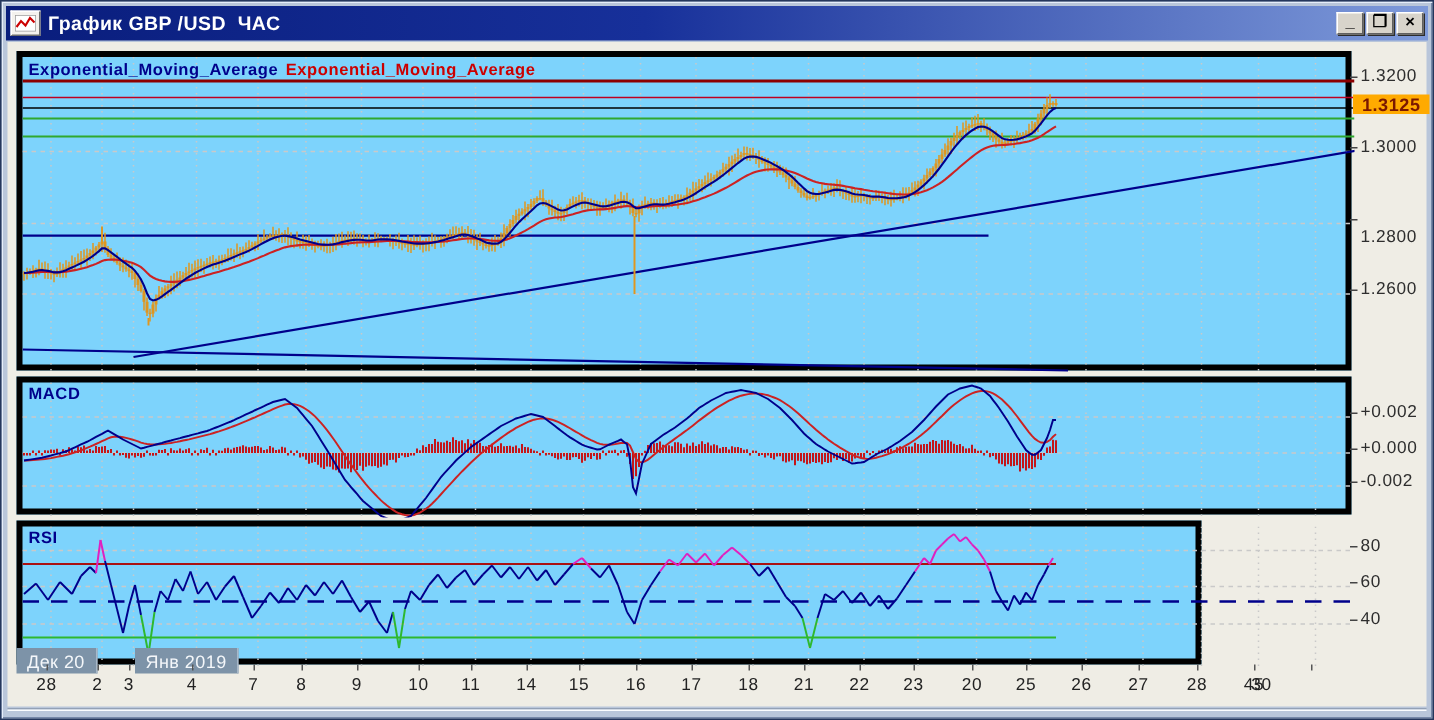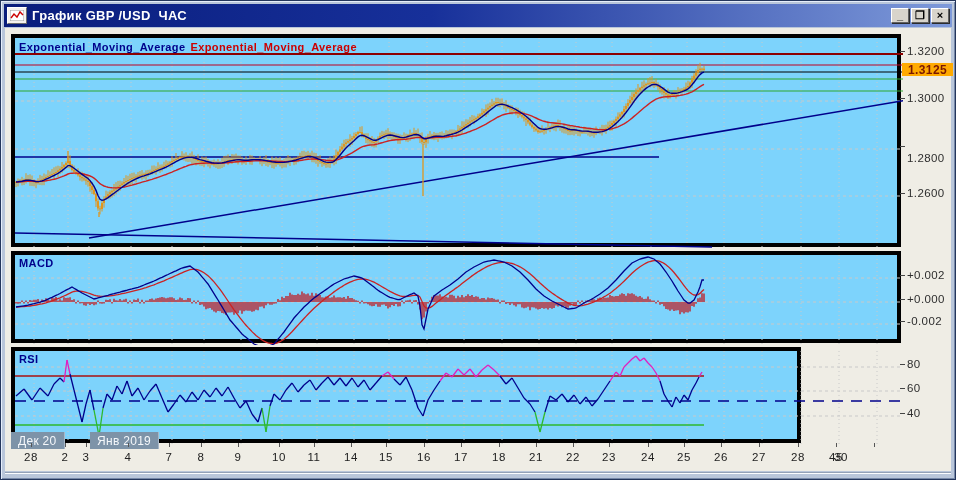--- a/index.html
+++ b/index.html
@@ -1409,21 +1409,21 @@
     <div class="x-label" style="left: 460px;">17</div>
     <div class="x-tick" style="left: 460px;"></div>
     <div class="x-label" style="left: 498px;">18</div>
     <div class="x-tick" style="left: 498px;"></div>
     <div class="x-label" style="left: 535px;">21</div>
     <div class="x-tick" style="left: 535px;"></div>
     <div class="x-label" style="left: 572px;">22</div>
     <div class="x-tick" style="left: 572px;"></div>
     <div class="x-label" style="left: 608px;">23</div>
     <div class="x-tick" style="left: 608px;"></div>
-    <div class="x-label" style="left: 647px;">24</div>
+    <div class="x-label" style="left: 647px;">20</div>
     <div class="x-tick" style="left: 647px;"></div>
     <div class="x-label" style="left: 683px;">25</div>
     <div class="x-tick" style="left: 683px;"></div>
     <div class="x-label" style="left: 720px;">26</div>
     <div class="x-tick" style="left: 720px;"></div>
     <div class="x-label" style="left: 758px;">27</div>
     <div class="x-tick" style="left: 758px;"></div>
     <div class="x-label" style="left: 797px;">28</div>
     <div class="x-tick" style="left: 797px;"></div>
     <div class="x-label" style="left: 835px;">45</div>

